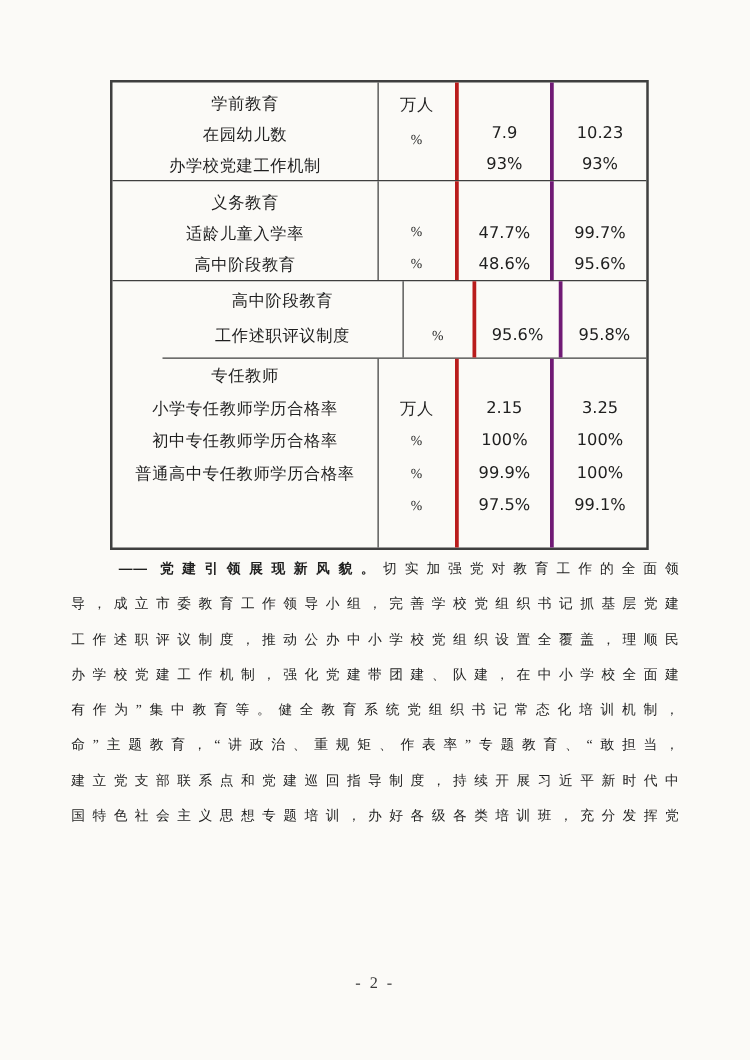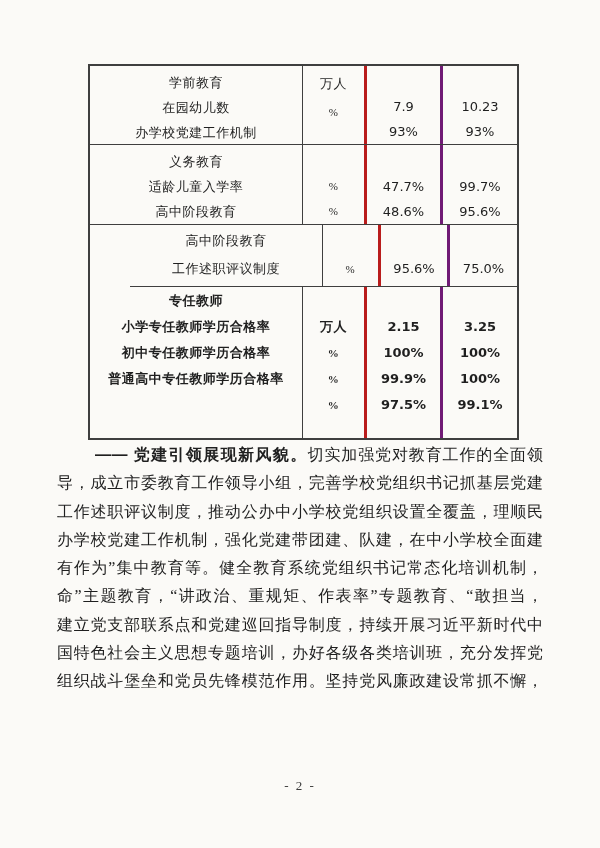--- a/index.html
+++ b/index.html
@@ -21,27 +21,27 @@
   .col-label { width:213px; border-right:1px solid #3f3f3f; }
   .col-unit  { width:64px;  border-right:3px solid #b91c1c; }
   .col-v1    { width:76px;  border-right:3px solid #701a75; }
   .col-v2    { width:74px; }
   .b1 .col, .b2 .col { padding-top:4px; }
   .b3 .col { padding-top:2px; }
   .b4 .col { padding-top:1px; }
   .trow { width:100%; text-align:center; font-size:13px; letter-spacing:0.5px; }
   .b1 .trow, .b2 .trow { height:25px; line-height:25px; }
   .b3 .trow { height:28px; line-height:28px; }
-  .b4 .trow { height:26px; line-height:26px;font-weight:bold; }
+  .b4 .trow { height:26px; line-height:26px; }
   .num { font-family:"DejaVu Sans","Liberation Sans",sans-serif; font-size:13px; letter-spacing:0; }
   .pct { font-size:11px; }
   .unit-stack { padding-top:14px; }
   .unit-stack .trow { height:28px; line-height:28px; }
   
-  .para { position:absolute; left:57px; top:441px; width:486px; font-size:16px; }
+  .para { position:absolute; left:57px; top:441px; width:486px; font-size:11px; }
   .pline {
     height:28.3px; line-height:28.3px; white-space:nowrap;
     text-align:justify; text-align-last:justify;
   }
   .pline-first { padding-left:38px; box-sizing:border-box; }
   .lead { font-weight:700; font-family:"Liberation Sans","DejaVu Sans",sans-serif; letter-spacing:0.5px; }
   
   .pagenum {
     position:absolute; top:778px; left:0; width:100%;
     text-align:center; font-size:13px; color:#3a3a3a; letter-spacing:2px;
@@ -107,21 +107,21 @@
       <div class="col col-unit">
         <div class="trow"></div>
         <div class="trow pct">%</div>
       </div>
       <div class="col col-v1">
         <div class="trow"></div>
         <div class="trow num">95.6%</div>
       </div>
       <div class="col col-v2">
         <div class="trow"></div>
-        <div class="trow num">75.0%</div>
+        <div class="trow num">95.8%</div>
       </div>
     </div>
 
     <div class="tblock b4">
       <div class="col col-label">
         <div class="trow">专任教师</div>
         <div class="trow">小学专任教师学历合格率</div>
         <div class="trow">初中专任教师学历合格率</div>
         <div class="trow">普通高中专任教师学历合格率</div>
       </div>
@@ -152,18 +152,17 @@
 
   <div class="para">
     <div class="pline pline-first"><span class="lead">—— 党建引领展现新风貌。</span><span>切实加强党对教育工作的全面领</span></div>
     <div class="pline">导，成立市委教育工作领导小组，完善学校党组织书记抓基层党建</div>
     <div class="pline">工作述职评议制度，推动公办中小学校党组织设置全覆盖，理顺民</div>
     <div class="pline">办学校党建工作机制，强化党建带团建、队建，在中小学校全面建</div>
     <div class="pline">有作为”集中教育等。健全教育系统党组织书记常态化培训机制，</div>
     <div class="pline">命”主题教育，“讲政治、重规矩、作表率”专题教育、“敢担当，</div>
     <div class="pline">建立党支部联系点和党建巡回指导制度，持续开展习近平新时代中</div>
     <div class="pline">国特色社会主义思想专题培训，办好各级各类培训班，充分发挥党</div>
-    <div class="pline">组织战斗堡垒和党员先锋模范作用。坚持党风廉政建设常抓不懈，</div>
   </div>
 
   <div class="pagenum">- 2 -</div>
 
 </div>
 
 </body></html>

